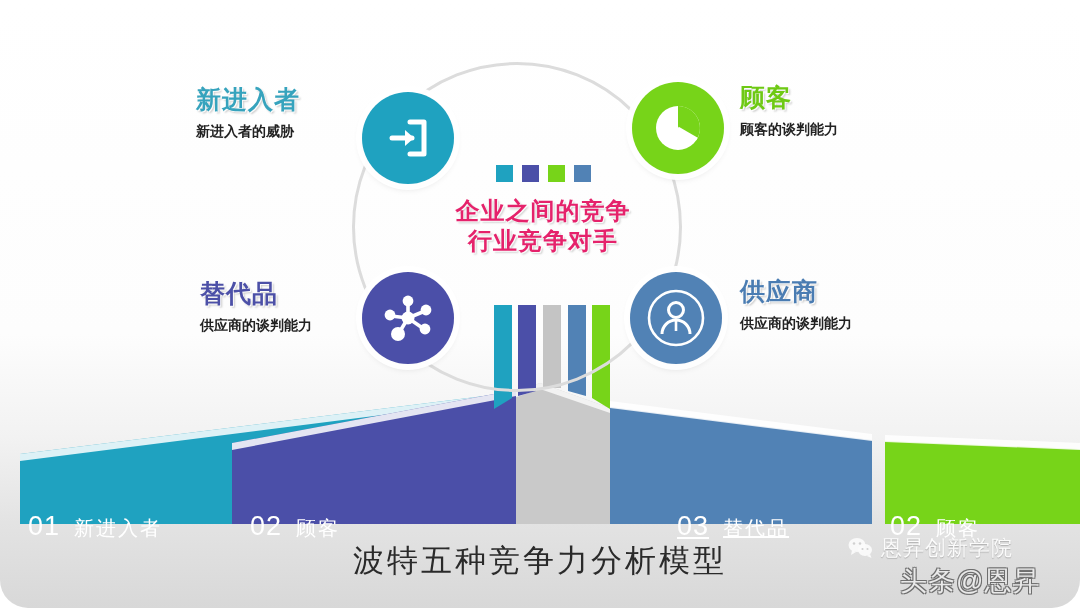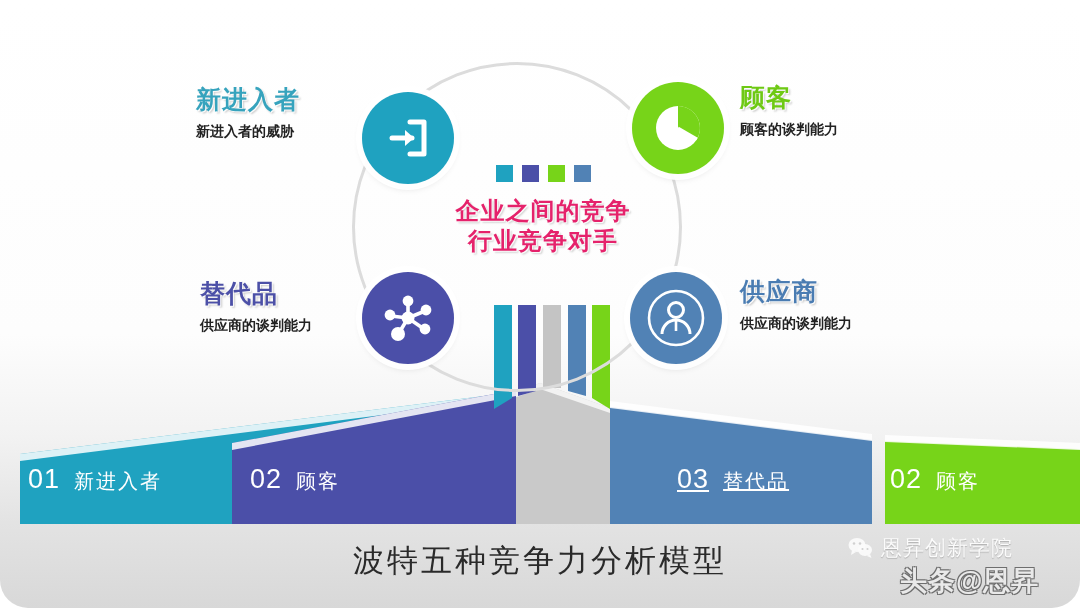--- a/index.html
+++ b/index.html
@@ -64,21 +64,21 @@
   }
 
   
   #flow{position:absolute;left:0;top:0;width:1080px;height:608px;}
 
   
   .blabel{
     position:absolute;color:#ffffff;white-space:nowrap;
     display:flex;align-items:baseline;gap:14px;
   }
-  .blabel .num{font-size:27px;font-weight:400;letter-spacing:1px;}
+  .blabel .num{font-size:27px;font-weight:400;letter-spacing:1px;margin-top:47px;}
   .blabel .nm{font-size:20px;font-weight:400;letter-spacing:2px;}
   #lab1{left:28px;top:464px;}
   #lab2{left:250px;top:464px;}
   #lab3{left:677px;top:464px;text-decoration:underline;}
   #lab4{left:890px;top:464px;}
 
   
   #title{
     position:absolute;left:0;top:540px;width:1080px;text-align:center;
     font-size:31px;color:#2a2a2a;letter-spacing:3px;
@@ -87,21 +87,21 @@
   
   #wm-brand{
     position:absolute;left:848px;top:534px;
     display:flex;align-items:center;gap:7px;
     color:#ffffff;opacity:.88;
     font-size:21px;letter-spacing:1px;
     text-shadow:0 1px 1px rgba(120,120,120,.55);
   }
   #wm-top{
     position:absolute;left:900px;top:563px;
-    font-size:27px;font-weight:bold;letter-spacing:1px;
+    font-size:27px;font-weight:normal;letter-spacing:1px;
     color:#e9e9e9;
     text-shadow:
       -1px -1px 0 #6e6e6e, 1px -1px 0 #6e6e6e,
       -1px  1px 0 #6e6e6e, 1px  1px 0 #6e6e6e;
   }
 </style>
 </head>
 <body>
 
 <div id="stage">

